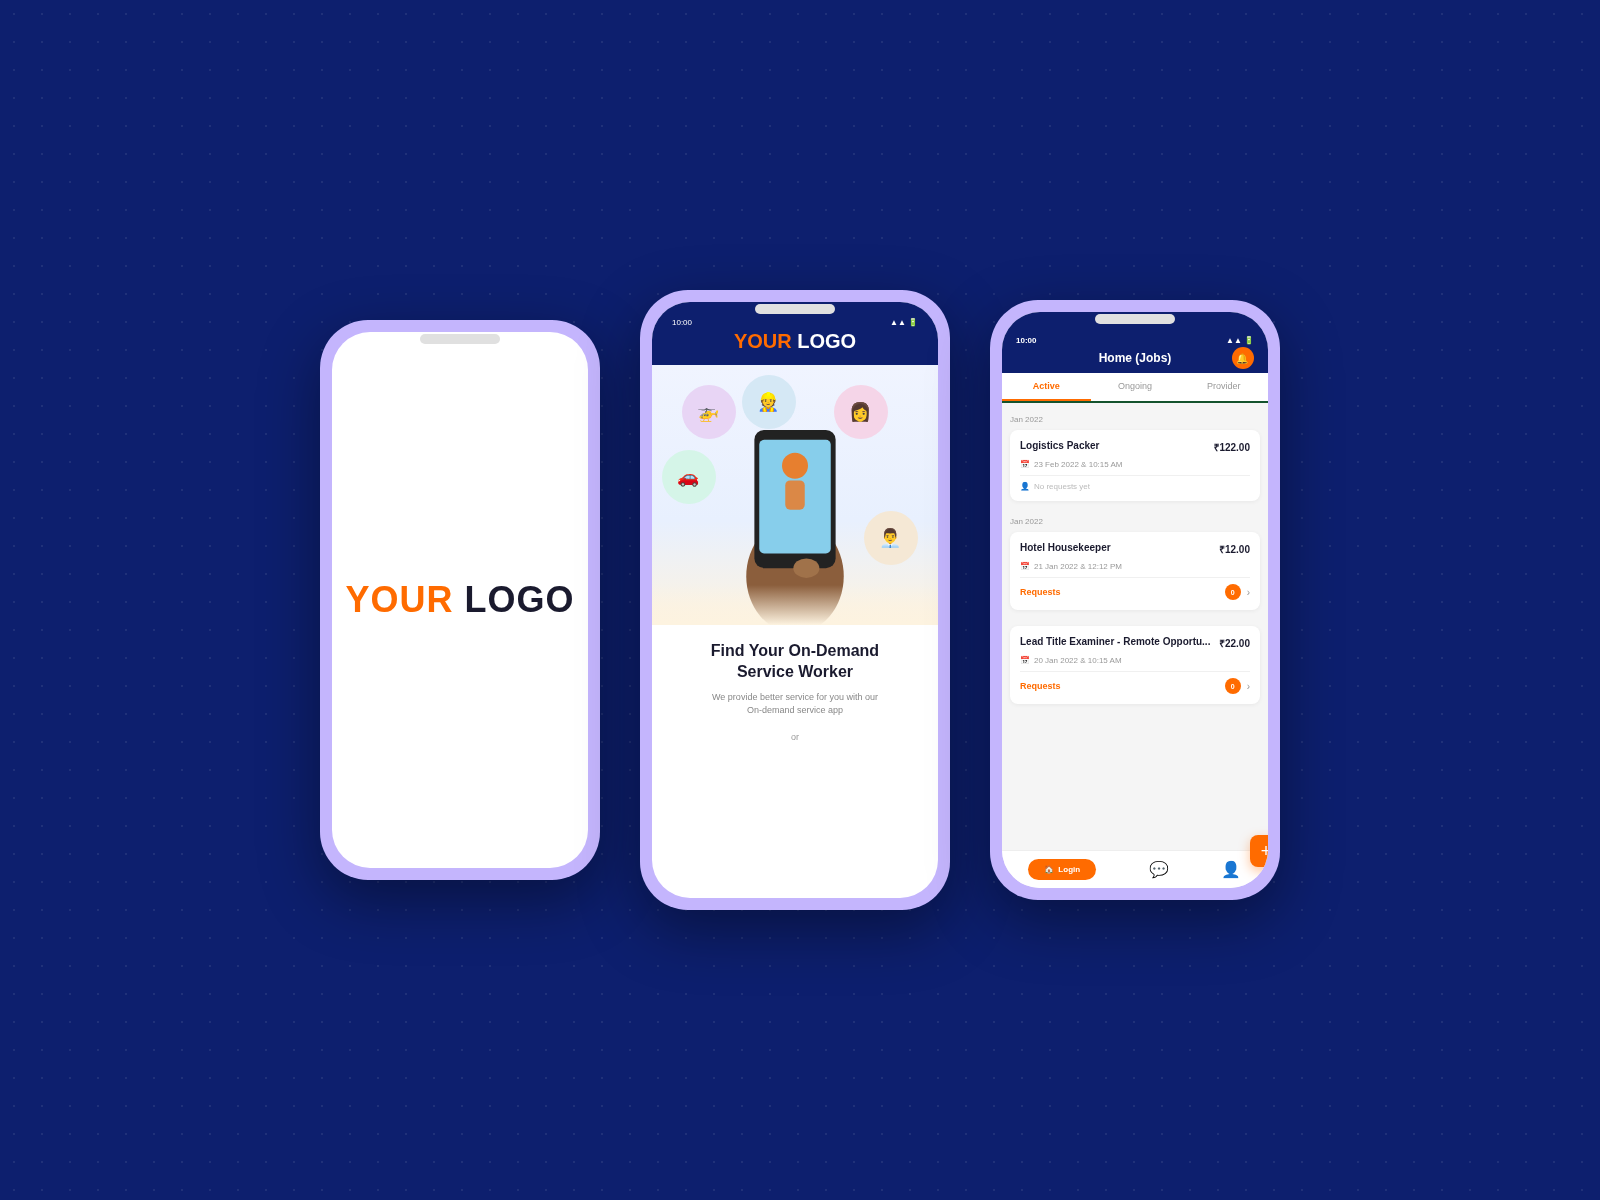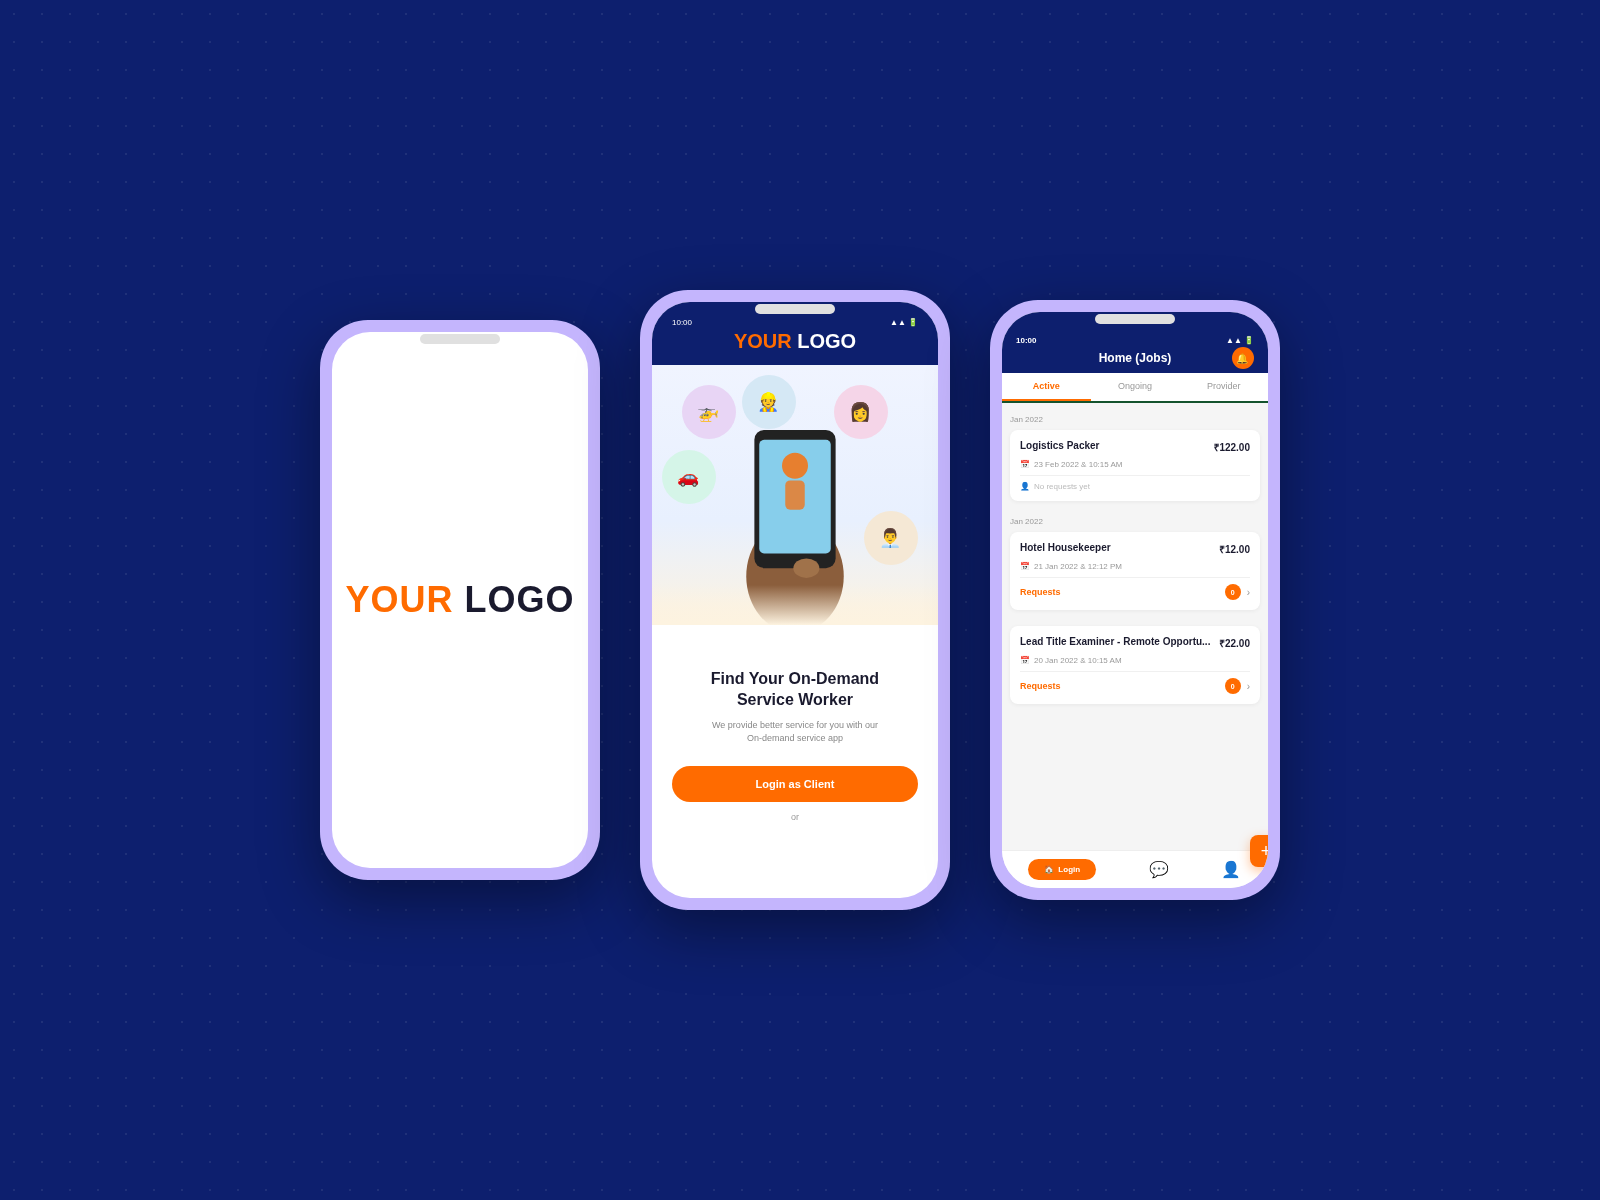--- a/index.html
+++ b/index.html
@@ -180,21 +180,20 @@
       padding: 16px 20px 10px;
       text-align: center;
     }
 
     .find-title {
       font-size: 16px;
       font-weight: 700;
       color: #1a1a2e;
       line-height: 1.3;
       margin-bottom: 8px;
-      margin-top: 28px;
     }
 
     .find-subtitle {
       font-size: 9px;
       color: #888;
       line-height: 1.5;
     }
 
     .btn-login-client {
       margin: 10px 20px 6px;
@@ -506,21 +505,20 @@
 
         <div class="text-area">
           <div class="find-title">
             Find Your On-Demand<br>Service Worker
           </div>
           <div class="find-subtitle">
             We provide better service for you with our<br>On-demand service app
           </div>
         </div>
 
-        <button class="btn-login-client">Login as Client</button>
         <div class="or-divider">or</div>
       </div>
     </div>
   </div>
 
   <div class="phone phone-3">
     <div class="phone-notch"></div>
     <div class="phone-screen">
 
       <div class="phone3-header">

